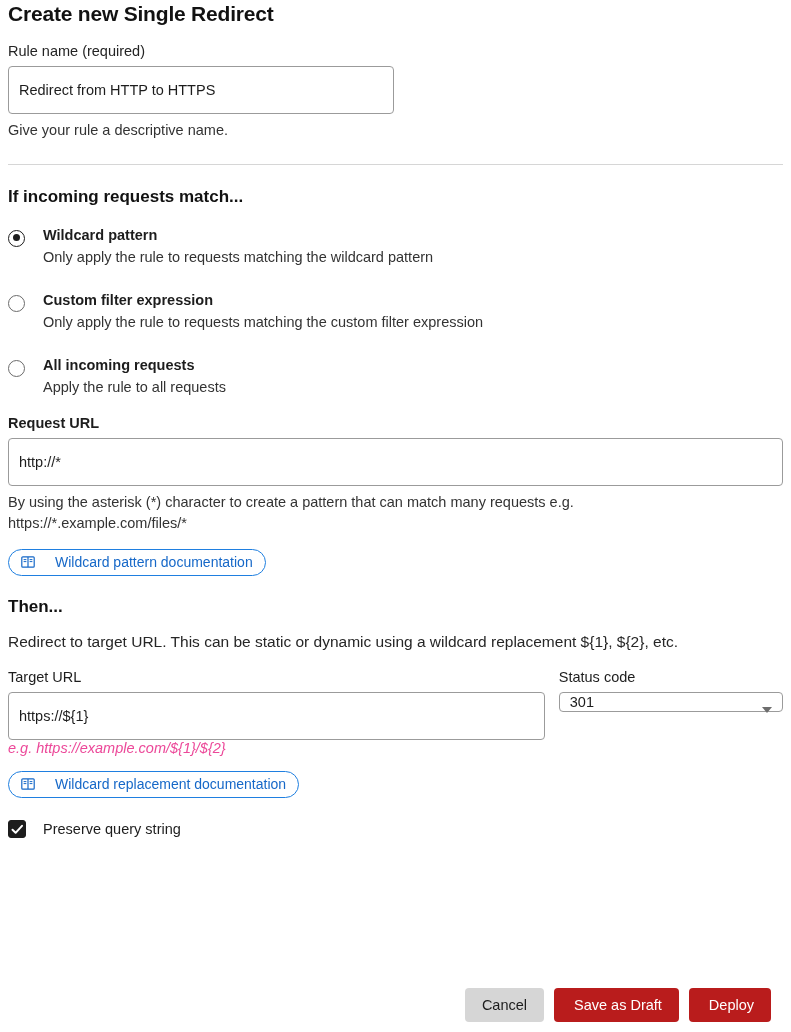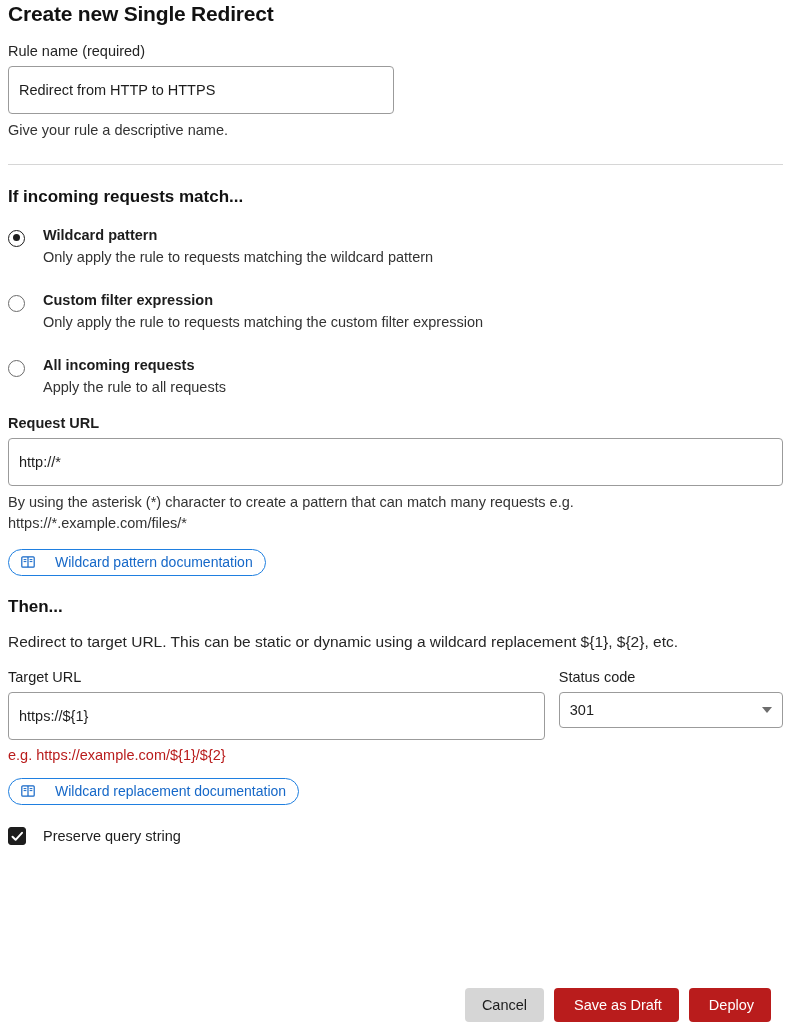--- a/index.html
+++ b/index.html
@@ -148,21 +148,21 @@
     font-size: 14.5px;
     font-weight: normal;
     color: #1d1d1d;
   }
   #target-url-input { width: 100%; margin-top: 7px; }
   .select-wrap {
     position: relative;
     margin-top: 7px;
   }
   .select-box {
-    height: 36px;
+    height: 20px;
     border: 1px solid #9b9b9b;
     border-radius: 4px;
     background: #fff;
     font-size: 14.5px;
     color: #1d1d1d;
     display: flex;
     align-items: center;
     padding: 0 10px;
     cursor: pointer;
   }
@@ -171,22 +171,23 @@
     right: 11px;
     top: 15px;
     width: 0; height: 0;
     border-left: 5px solid transparent;
     border-right: 5px solid transparent;
     border-top: 6px solid #6d6d6d;
     pointer-events: none;
   }
   .eg-text {
     font-size: 14.5px;
-    color: #b91c1c;
-    margin-top: 7px;
+    color: #ec4899;
+    margin-top: 0;
+    font-style: italic;
   }
   .checkbox-row {
     display: flex;
     align-items: center;
     margin-top: 22px;
   }
   .checkbox {
     width: 18px; height: 18px;
     border-radius: 3px;
     background: #1d1d1d;

